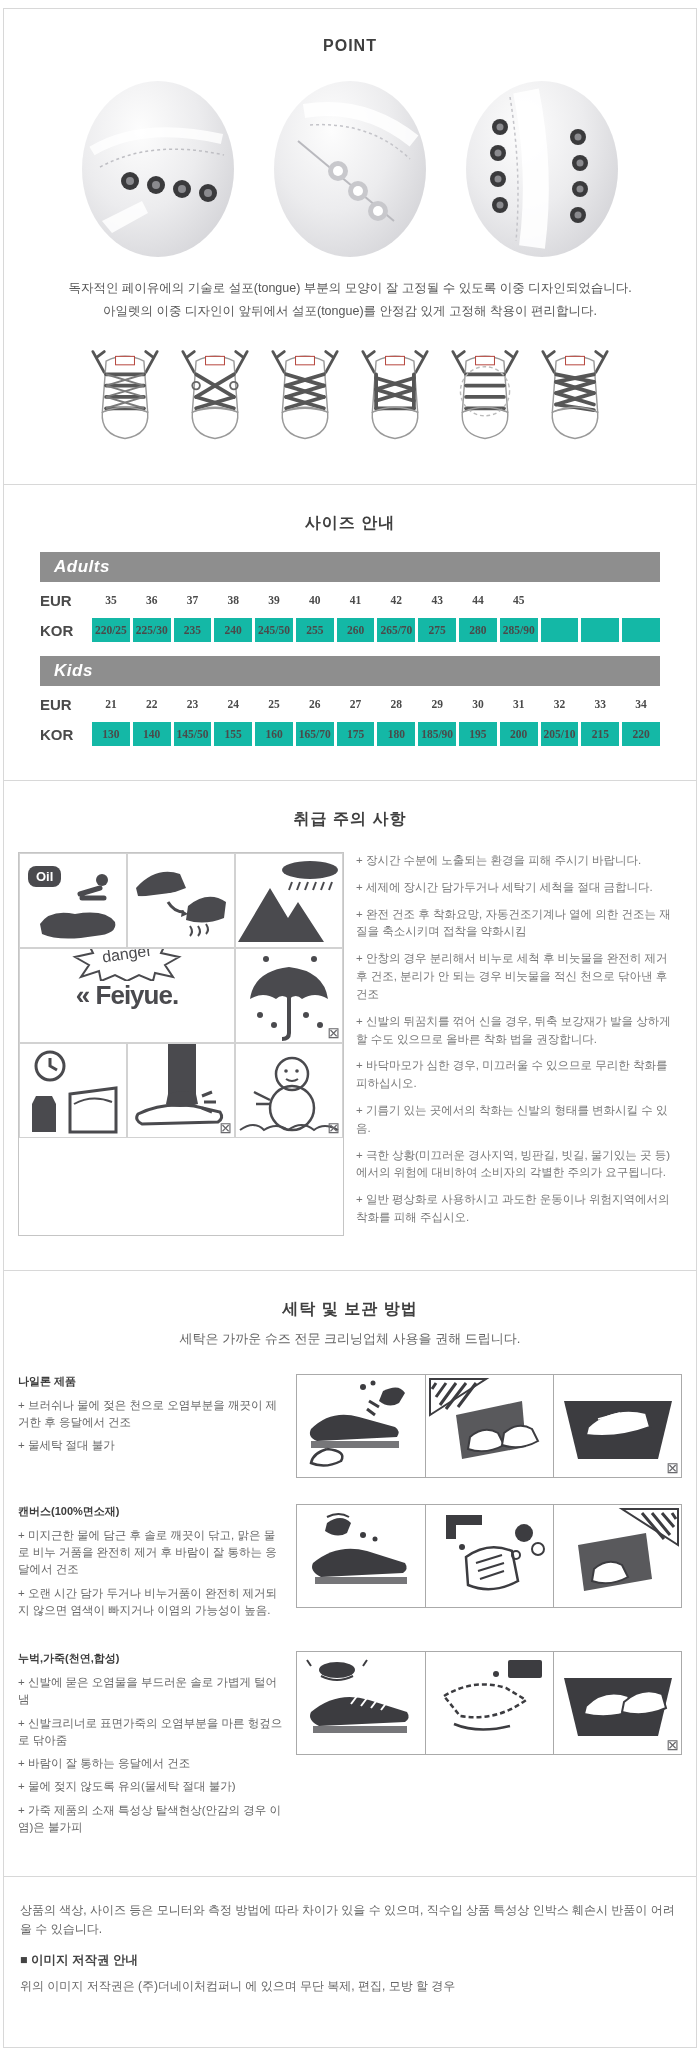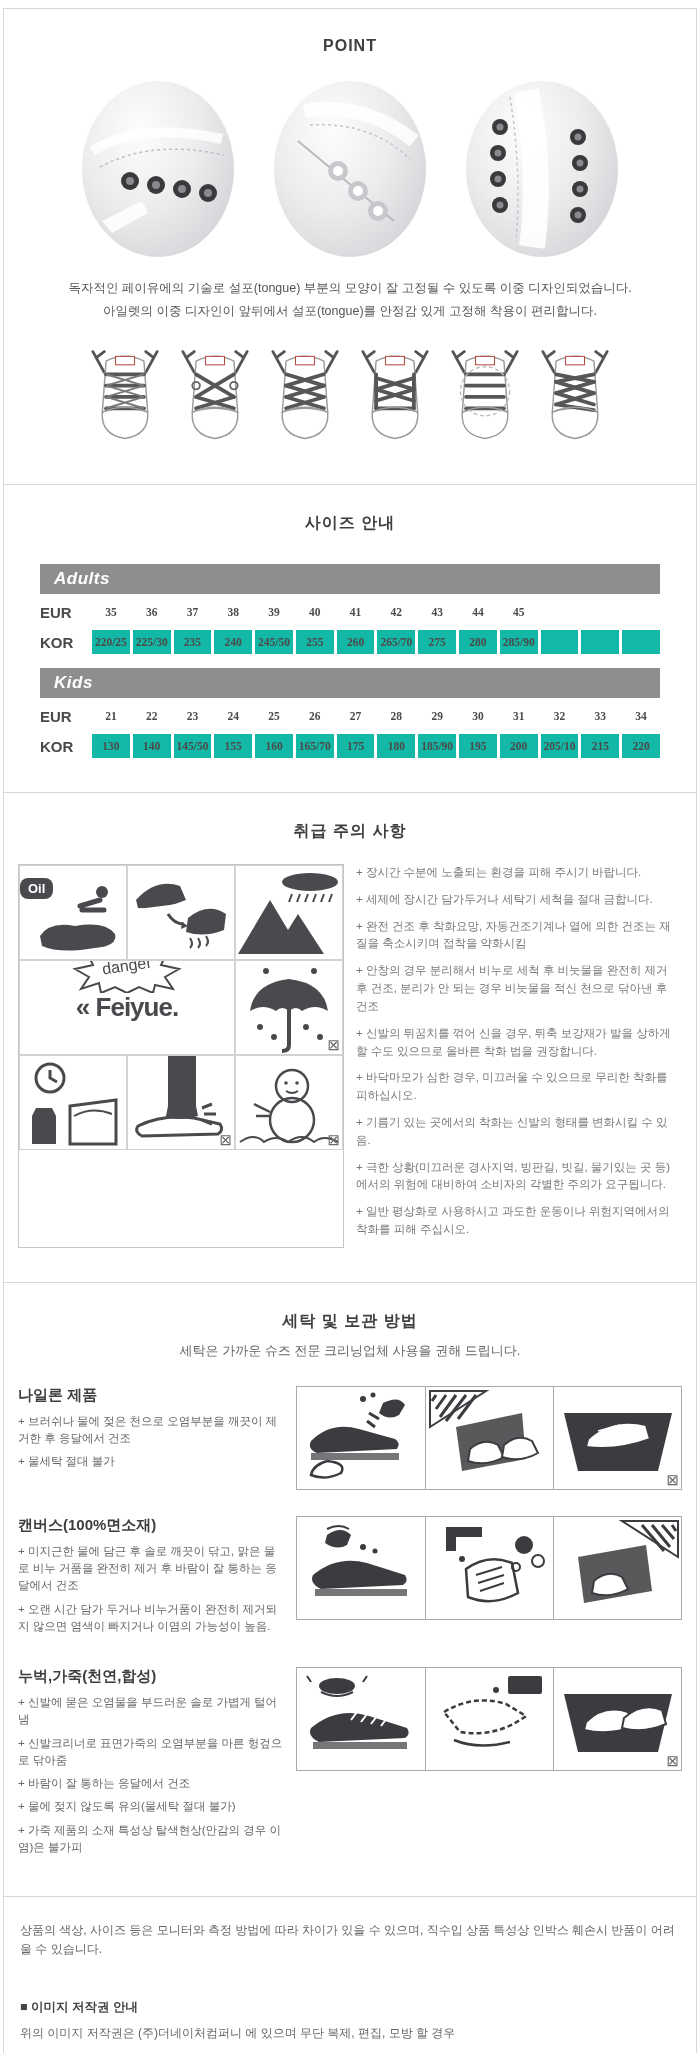--- a/index.html
+++ b/index.html
@@ -13,57 +13,57 @@
 
   
   .photo-row { display:flex; justify-content:center; gap:40px; margin:26px 0 20px; }
   .oval-photo { width:152px; height:176px; border-radius:50%; position:relative; overflow:hidden;
     background:radial-gradient(ellipse at 38% 28%, #fdfdfd 0%, #ececee 45%, #d3d3d7 85%, #c6c6cb 100%); }
   .oval-photo svg { position:absolute; inset:0; }
   .point-desc { text-align:center; font-size:12.5px; color:#555; line-height:1.8; margin:6px 0 18px; }
   .lacing-row { display:flex; justify-content:center; gap:22px; padding:4px 0 2px; }
 
   
-  .size-table { width:620px; margin:30px auto 0; }
+  .size-table { width:620px; margin:18px auto 0; }
   .size-bar { background:#8e8e8e; color:#fff; font-weight:bold; font-style:italic;
     font-size:17px; padding:5px 0 5px 14px; letter-spacing:.5px; }
   .size-row { display:flex; align-items:stretch; margin-top:6px; }
   .row-label { width:52px; font-weight:bold; font-size:15px; color:#4a4a4a; display:flex; align-items:center; }
   .cells { flex:1; display:flex; gap:3px;font-family:Liberation Serif, serif; }
   .cell { flex:1; text-align:center; font-size:11.5px; font-weight:bold; color:#4a4a4a;
     display:flex; align-items:center; justify-content:center; padding:6px 0; }
   .kor-row .cell { background:#14b8a6; }
   .kids-gap { margin-top:14px; }
 
   
   .care-body { display:flex; padding:0 14px; margin-top:22px; gap:12px; }
   .picto-grid { width:326px; min-width:326px; display:grid; grid-template-columns:1fr 1fr 1fr;
     grid-auto-rows:95px; border:1px solid #c5c5c5; background:#fff; }
   .picto-cell { border:1px solid #d2d2d2; position:relative; overflow:hidden; color:#4a4a4e; }
   .picto-span2 { grid-column:span 2; display:flex; align-items:center; justify-content:center; flex-direction:column; }
-  .oil-badge { position:absolute; top:12px; left:0; background:#4a4a4e; color:#fff; font-weight:bold;
+  .oil-badge { position:absolute; top:12px; left:8px; background:#4a4a4e; color:#fff; font-weight:bold;
     font-size:13px; padding:3px 8px; border-radius:8px; }
   .logo-text { font-size:26px; font-weight:bold; color:#4a4a4e; letter-spacing:-1px; }
   .danger-burst { position:absolute; top:-26px; left:50%; transform:translateX(-50%); width:120px; height:58px; }
   .corner-mark { position:absolute; right:2px; bottom:0; font-size:15px; color:#6a6a6e; }
   .care-list { flex:1; text-align:left; font-size:11.5px; color:#777; line-height:1.55; padding-right:6px; }
   .care-list div { margin-bottom:9px; }
 
   
   .wash-row { display:flex; align-items:flex-start; gap:10px; padding:0 14px; margin-top:26px; }
   .wash-text { flex:1; }
-  .wash-name { font-size:15px; font-weight:bold; color:#3d3d3d; margin-bottom:8px; }
+  .wash-name { font-size:11px; font-weight:bold; color:#3d3d3d; margin-bottom:8px; }
   .wash-items div { font-size:11.5px; color:#666; line-height:1.5; margin-bottom:6px; }
   .strip { display:flex; border:1px solid #aaa; background:#fff; }
   .panel { width:128px; height:102px; border-left:1px solid #aaa; position:relative; }
   .panel:first-child { border-left:none; }
 
   
   .notice { padding:24px 16px 30px; font-size:12px; color:#666; line-height:1.6; }
-  .notice-intro { margin-bottom:38px; }
+  .notice-intro { margin-bottom:11px; }
   .nblock { margin-bottom:20px; }
   .nblock-title { font-weight:bold; color:#444; font-size:12.5px; margin-bottom:7px; }
 </style>
 </head>
 <body>
 
 <div class="page">
 
   <div class="section">
     <div class="sec-title">POINT</div>

